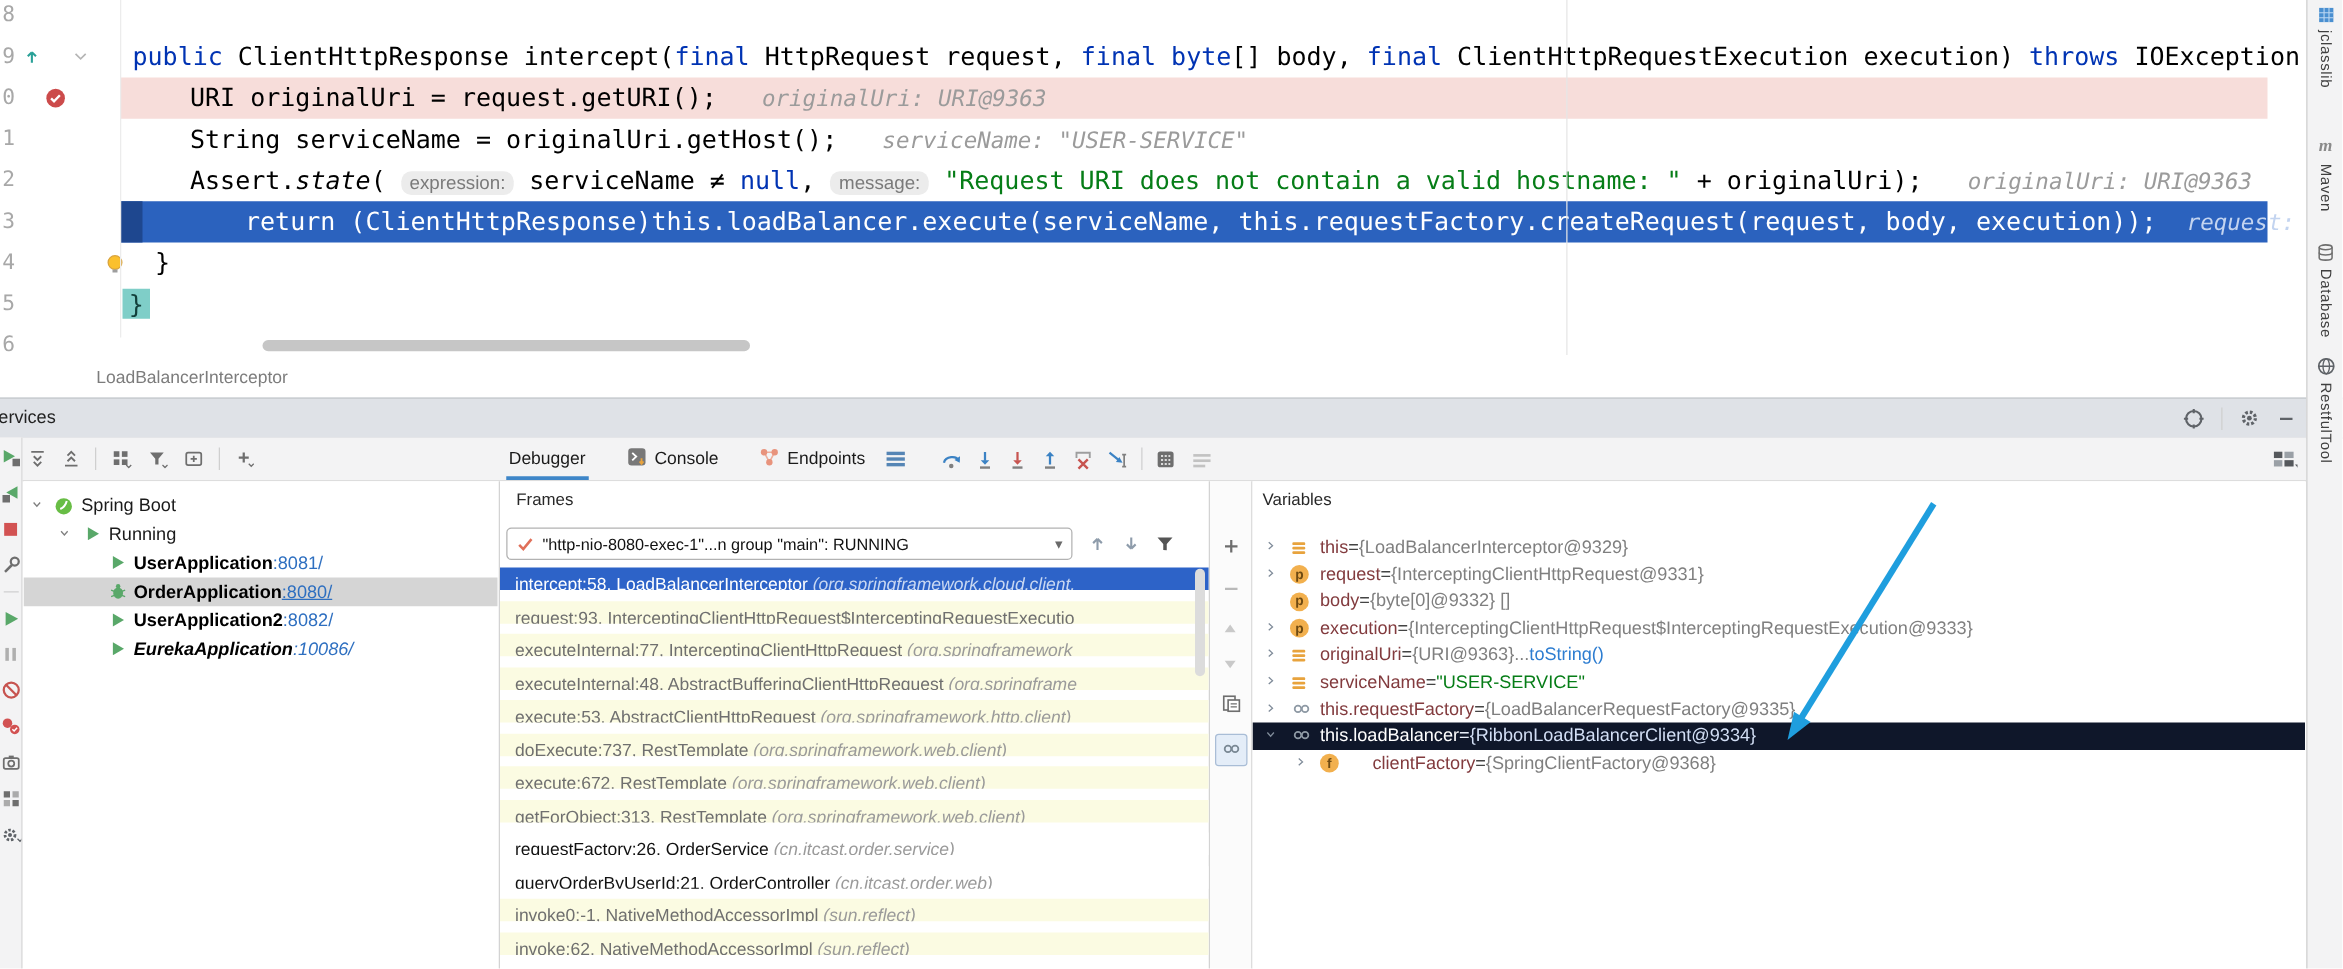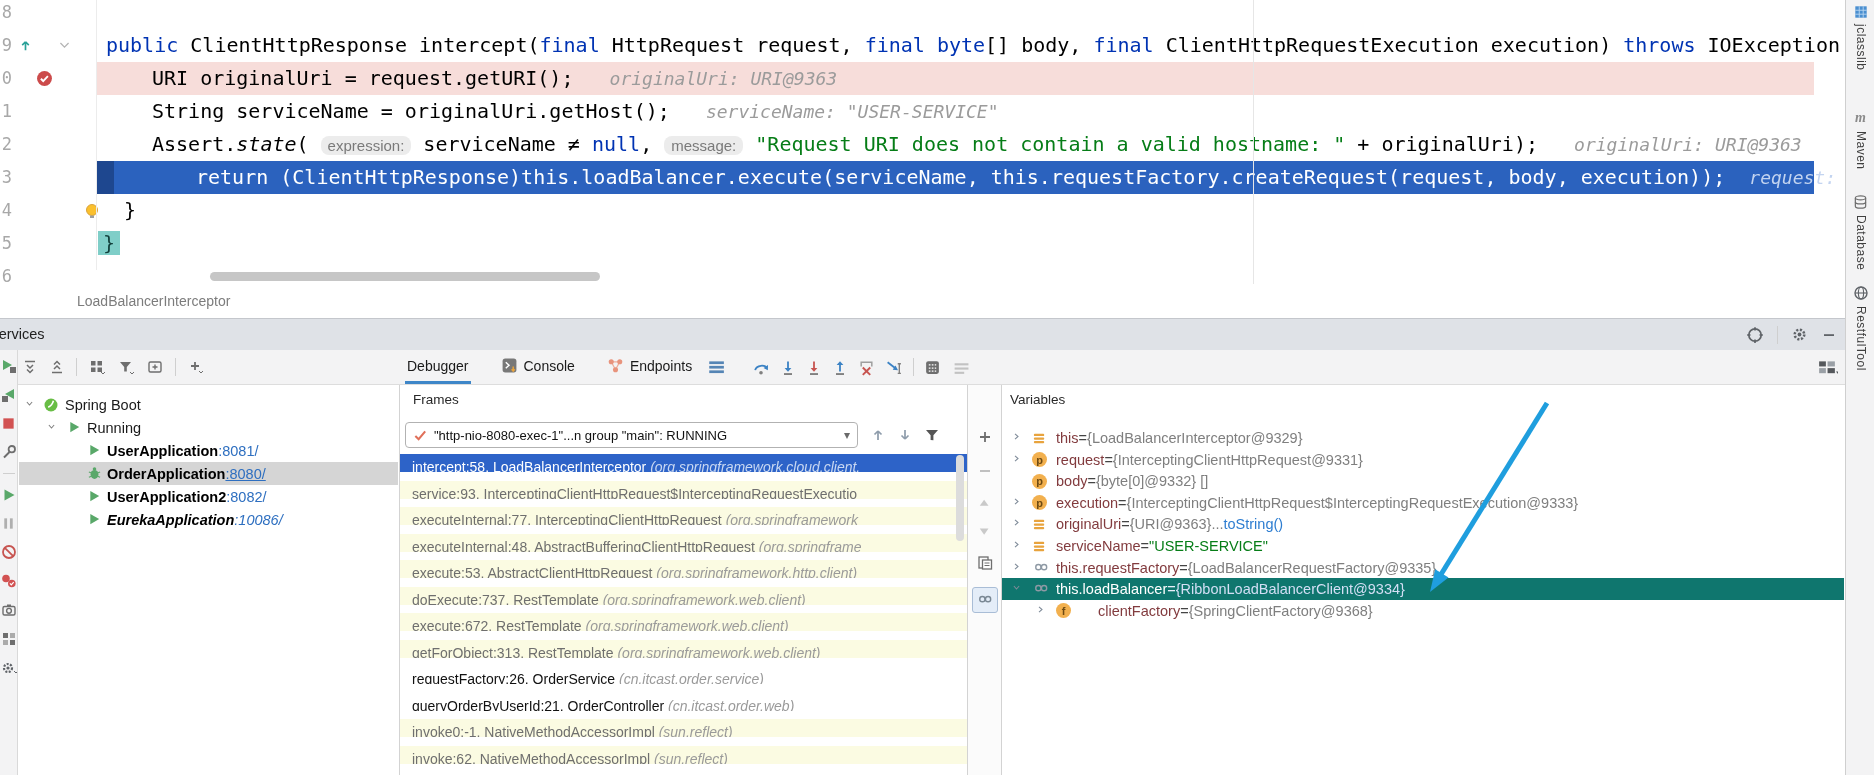--- a/index.html
+++ b/index.html
@@ -83,21 +83,21 @@
   .frame-row.sel .fpkg{color:#C9D8F2;}
   .fscroll{position:absolute;right:3px;top:70px;width:8px;height:86px;background:#DCDCDC;border-radius:4px;}
 
   .watch-strip{position:absolute;left:968px;top:385px;width:33px;height:390px;background:#FBFBFB;border-right:1px solid #D3D3D3;}
   .ws-ic{position:absolute;left:0;width:33px;display:flex;justify-content:center;}
   .oo-btn{display:inline-flex;align-items:center;justify-content:center;width:24px;height:24px;
           border:1px solid #A9BDD6;border-radius:3px;background:#E4EDF8;}
 
   .vars{position:absolute;left:1002px;top:385px;width:842px;height:390px;background:#fff;overflow:hidden;}
   .var-row{position:absolute;left:0;right:0;height:22px;font-size:14.5px;}
-  .var-row.sel{background:#0f766e;}
+  .var-row.sel{background:#0f172a;}
   .vel{position:absolute;top:0;height:22px;display:flex;align-items:center;}
   .vname{color:#823B3E;}
   .veq{color:#444;}
   .vval{color:#7F7F7F;}
   .vval.green{color:#067D17;}
   .vlink{color:#2D7DD1;}
   .var-row.sel .vname{color:#fff;}
   .var-row.sel .veq{color:#E8EEF9;}
   .var-row.sel .vval{color:#D3DFF5;}
   .cir{display:inline-flex;align-items:center;justify-content:center;width:15px;height:15px;border-radius:50%;
@@ -538,21 +538,21 @@
           </svg>
         </span>
         <span class="tbicon">
           <svg width="16" height="16" viewBox="0 0 16 16" fill="none">
             <path d="M2 3h12l-4.6 5.2v5L6.6 13V8.2Z" fill="#555"></path>
           </svg>
         </span>
       </div>
     <div id="frameRows">
         <div class="frame-row sel" style="top: 69px;"><span>intercept:58, LoadBalancerInterceptor </span><span class="fpkg">(org.springframework.cloud.client.</span></div>
-        <div class="frame-row lib" style="top: 95.5px;"><span>service:93, InterceptingClientHttpRequest$InterceptingRequestExecutio</span></div>
+        <div class="frame-row lib" style="top: 95.5px;"><span>request:93, InterceptingClientHttpRequest$InterceptingRequestExecutio</span></div>
         <div class="frame-row lib" style="top: 122px;"><span>executeInternal:77, InterceptingClientHttpRequest </span><span class="fpkg">(org.springframework</span></div>
         <div class="frame-row lib" style="top: 148.5px;"><span>executeInternal:48, AbstractBufferingClientHttpRequest </span><span class="fpkg">(org.springframe</span></div>
         <div class="frame-row lib" style="top: 175px;"><span>execute:53, AbstractClientHttpRequest </span><span class="fpkg">(org.springframework.http.client)</span></div>
         <div class="frame-row lib" style="top: 201.5px;"><span>doExecute:737, RestTemplate </span><span class="fpkg">(org.springframework.web.client)</span></div>
         <div class="frame-row lib" style="top: 228px;"><span>execute:672, RestTemplate </span><span class="fpkg">(org.springframework.web.client)</span></div>
         <div class="frame-row lib" style="top: 254.5px;"><span>getForObject:313, RestTemplate </span><span class="fpkg">(org.springframework.web.client)</span></div>
         <div class="frame-row proj" style="top: 281px;"><span>requestFactory:26, OrderService </span><span class="fpkg">(cn.itcast.order.service)</span></div>
         <div class="frame-row proj" style="top: 307.5px;"><span>queryOrderByUserId:21, OrderController </span><span class="fpkg">(cn.itcast.order.web)</span></div>
         <div class="frame-row lib" style="top: 334px;"><span>invoke0:-1, NativeMethodAccessorImpl </span><span class="fpkg">(sun.reflect)</span></div>
         <div class="frame-row lib" style="top: 360.5px;"><span>invoke:62, NativeMethodAccessorImpl </span><span class="fpkg">(sun.reflect)</span></div>

